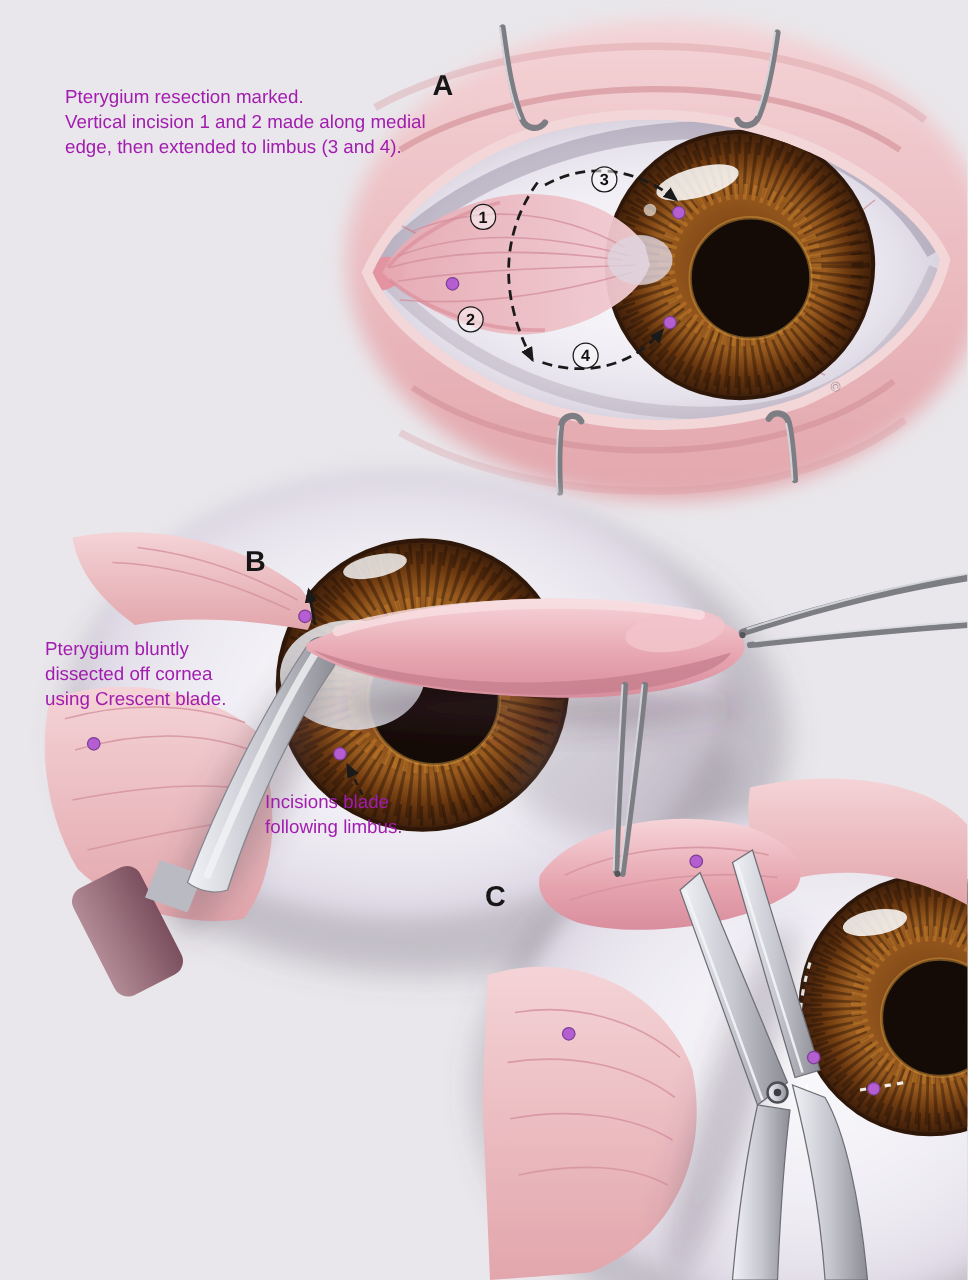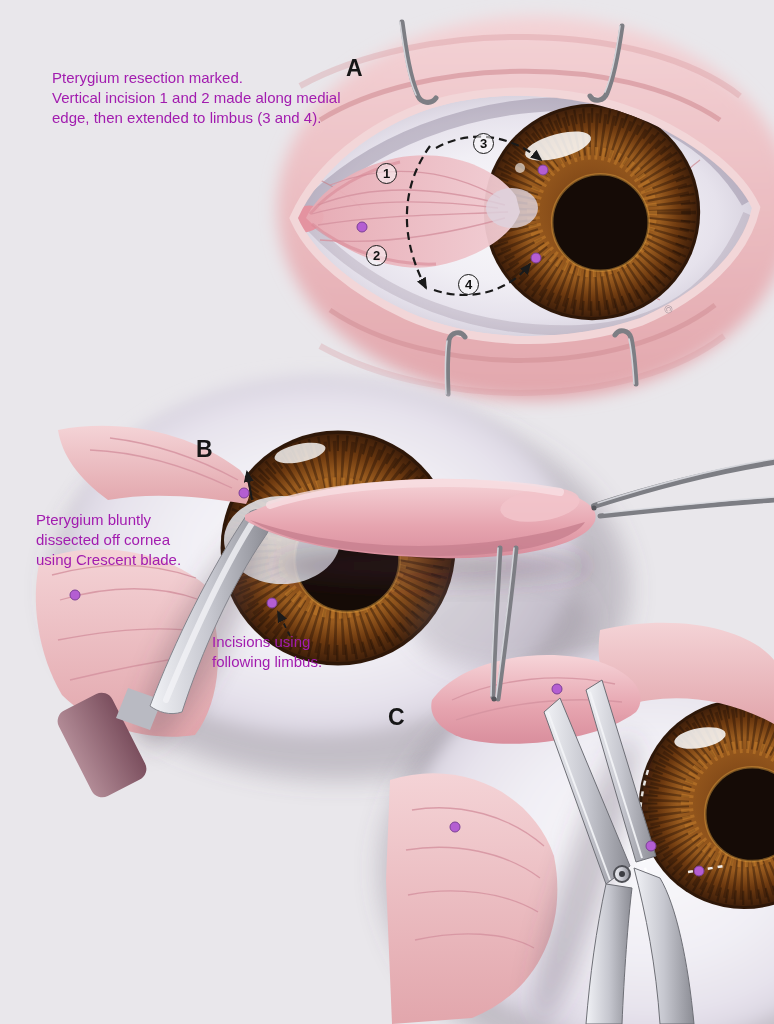--- a/index.html
+++ b/index.html
@@ -251,18 +251,18 @@
 
   <div class="abs circ" style="left:376px;top:163px;">1</div>
   <div class="abs circ" style="left:366px;top:245px;">2</div>
   <div class="abs circ" style="left:473px;top:133px;">3</div>
   <div class="abs circ" style="left:458px;top:274px;">4</div>
 
   <div class="abs plabel" style="left:196px;top:436px;">B</div>
   <div class="abs caption" style="left:36px;top:486px;width:190px;margin-top:24px;">Pterygium bluntly
 dissected off cornea
 using Crescent blade.</div>
-  <div class="abs caption" style="left:212px;top:632px;width:160px;">Incisions using
+  <div class="abs caption" style="left:212px;top:632px;width:160px;">Incisions blade
 following limbus.</div>
 
   <div class="abs plabel" style="left:388px;top:704px;">C</div>
 
 </div>
 
 </body></html>

